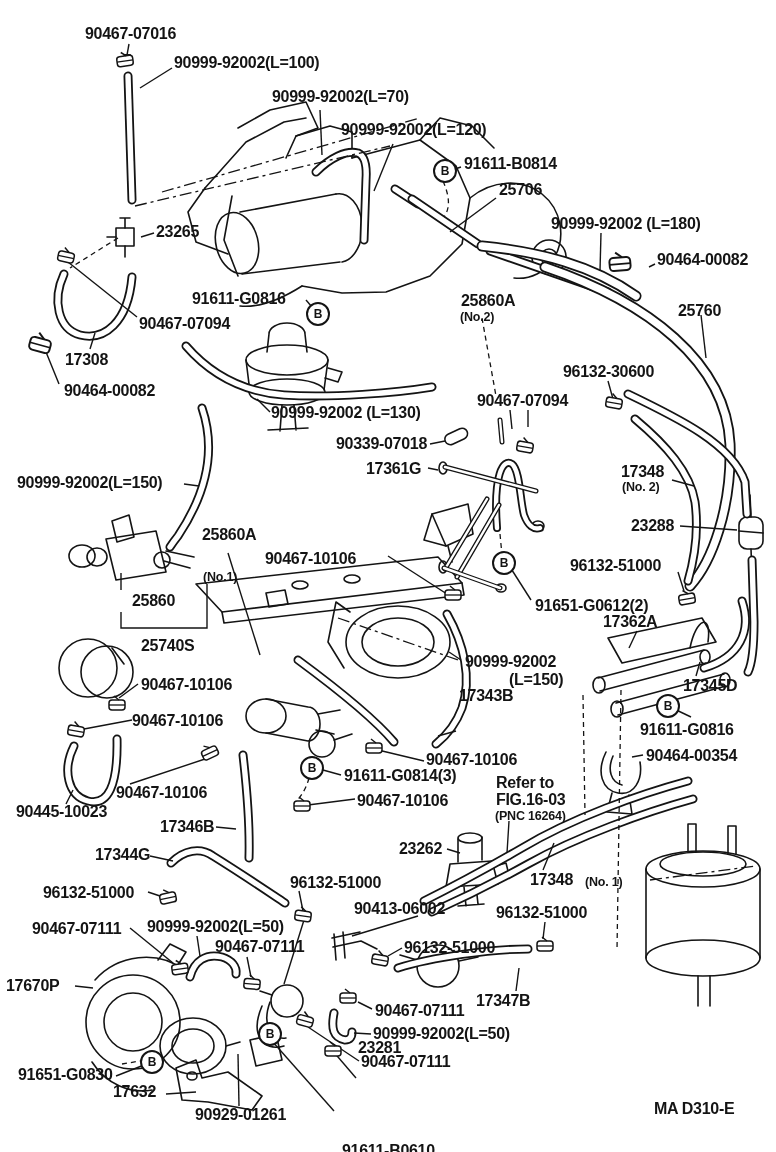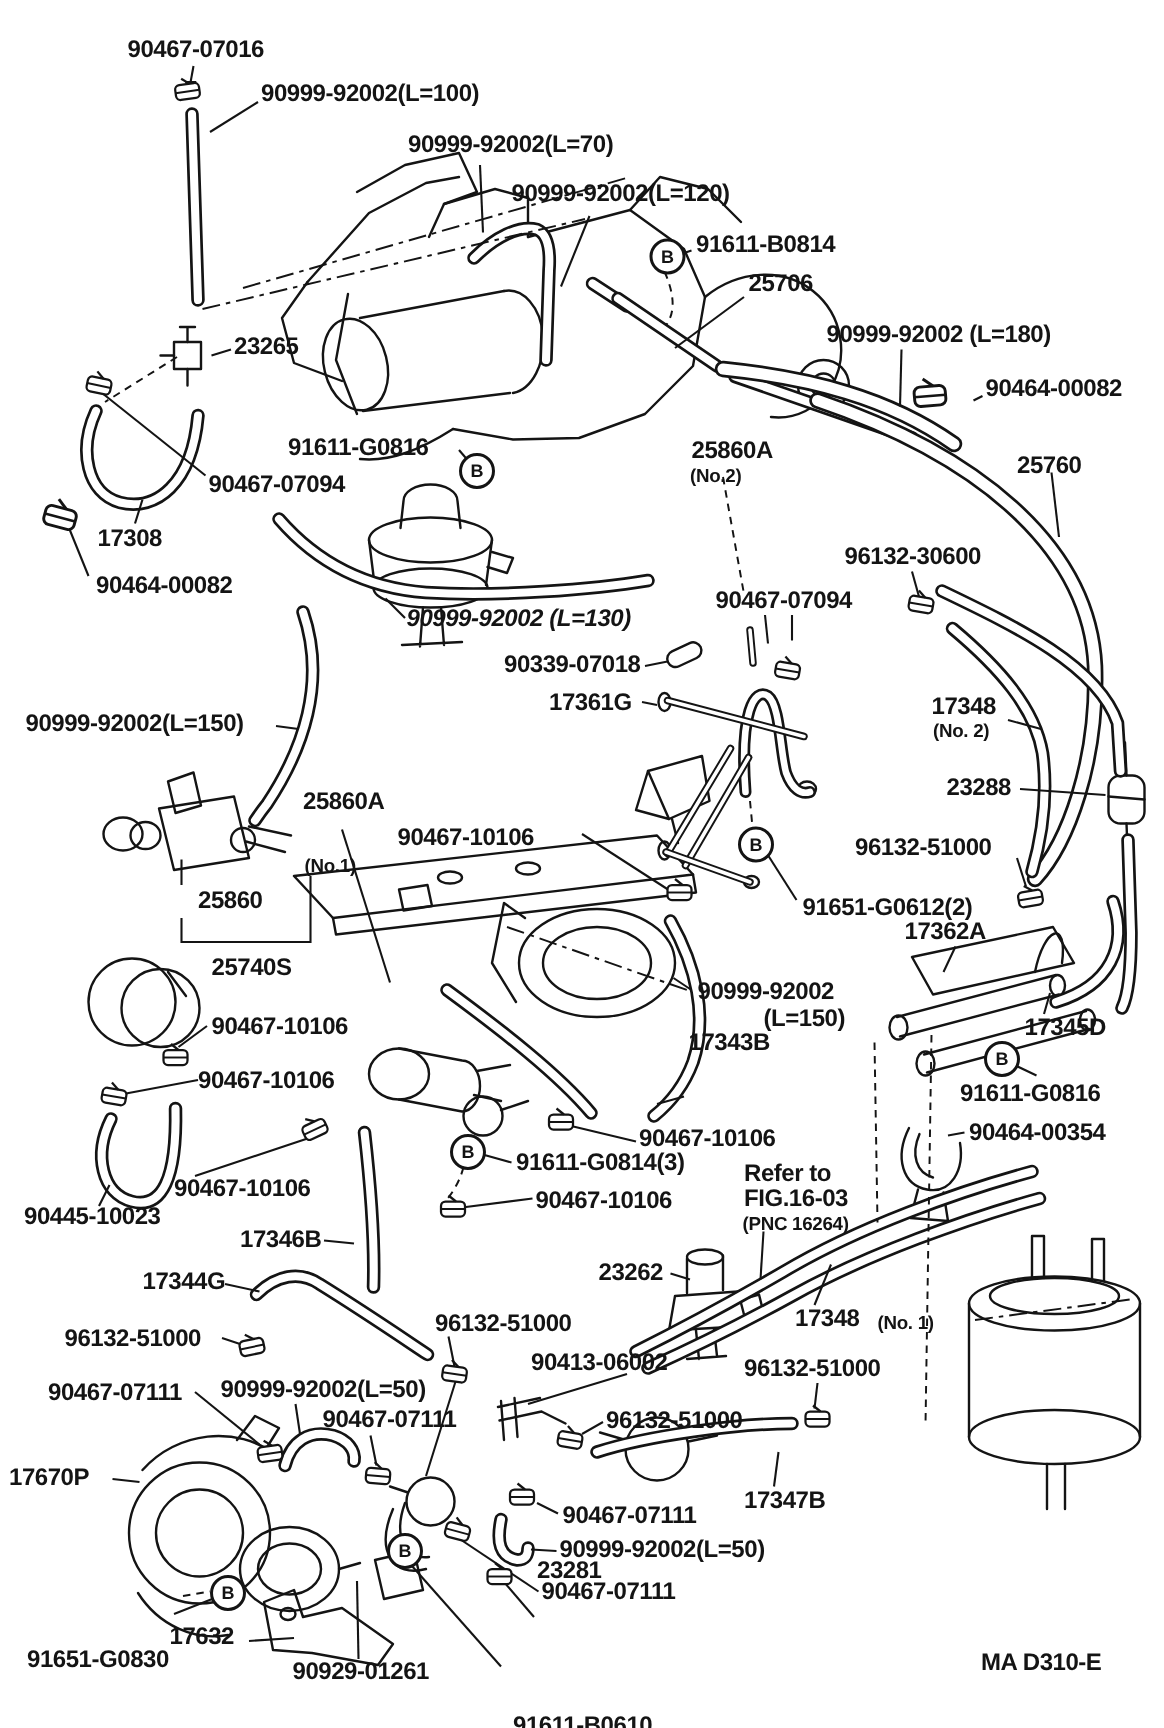--- a/index.html
+++ b/index.html
@@ -333,21 +333,21 @@
       <div class="label" style="left: 551px; top: 216px;">90999-92002 (L=180)</div>
       <div class="label" style="left: 657px; top: 252px;">90464-00082</div>
       <div class="label" style="left: 156px; top: 224px;">23265</div>
       <div class="label" style="left: 192px; top: 291px;">91611-G0816</div>
       <div class="label" style="left: 461px; top: 293px;">25860A</div>
       <div class="label sm" style="left: 460px; top: 311px;">(No.2)</div>
       <div class="label" style="left: 678px; top: 303px;">25760</div>
       <div class="label" style="left: 139px; top: 316px;">90467-07094</div>
       <div class="label" style="left: 65px; top: 352px;">17308</div>
       <div class="label" style="left: 64px; top: 383px;">90464-00082</div>
-      <div class="label" style="left: 271px; top: 405px; font-style: italic;">90999-92002 (L=130)</div>
+      <div class="label" style="left: 271px; top: 405px;">90999-92002 (L=130)</div>
       <div class="label" style="left: 563px; top: 364px;">96132-30600</div>
       <div class="label" style="left: 477px; top: 393px;">90467-07094</div>
       <div class="label" style="left: 336px; top: 436px;">90339-07018</div>
       <div class="label" style="left: 366px; top: 461px;">17361G</div>
       <div class="label" style="left: 621px; top: 464px;">17348</div>
       <div class="label sm" style="left: 622px; top: 481px;">(No. 2)</div>
       <div class="label" style="left: 17px; top: 475px;">90999-92002(L=150)</div>
       <div class="label" style="left: 631px; top: 518px;">23288</div>
       <div class="label" style="left: 202px; top: 527px;">25860A</div>
       <div class="label sm" style="left: 203px; top: 545px; margin-top: 26px;">(No.1)</div>
@@ -380,25 +380,25 @@
       <div class="label sm" style="left: 585px; top: 876px;">(No. 1)</div>
       <div class="label" style="left: 43px; top: 885px;">96132-51000</div>
       <div class="label" style="left: 290px; top: 875px;">96132-51000</div>
       <div class="label" style="left: 354px; top: 901px;">90413-06002</div>
       <div class="label" style="left: 496px; top: 905px;">96132-51000</div>
       <div class="label" style="left: 32px; top: 921px;">90467-07111</div>
       <div class="label" style="left: 147px; top: 919px;">90999-92002(L=50)</div>
       <div class="label" style="left: 404px; top: 940px;">96132-51000</div>
       <div class="label" style="left: 215px; top: 939px;">90467-07111</div>
       <div class="label" style="left: 6px; top: 978px;">17670P</div>
-      <div class="label" style="left: 496px; top: 993px;">17347B</div>
+      <div class="label" style="left: 476px; top: 993px;">17347B</div>
       <div class="label" style="left: 375px; top: 1003px;">90467-07111</div>
       <div class="label" style="left: 373px; top: 1026px;">90999-92002(L=50)</div>
       <div class="label" style="left: 361px; top: 1054px;">90467-07111</div>
-      <div class="label" style="left: 18px; top: 1067px; margin-top: 32px;">91651-G0830</div>
+      <div class="label" style="left: 18px; top: 1067px;">91651-G0830</div>
       <div class="label" style="left: 358px; top: 1040px; text-align: right;">23281</div>
       <div class="label" style="left: 113px; top: 1084px;">17632</div>
       <div class="label" style="left: 342px; top: 1100px; margin-top: 43px;">91611-B0610</div>
       <div class="label" style="left: 195px; top: 1107px;">90929-01261</div>
       <div class="label" style="left: 654px; top: 1101px;">MA D310-E</div>
       <div class="bmark" style="left: 443px; top: 169px;">B</div>
       <div class="bmark" style="left: 316px; top: 312px;">B</div>
       <div class="bmark" style="left: 502px; top: 561px;">B</div>
       <div class="bmark" style="left: 666px; top: 704px;">B</div>
       <div class="bmark" style="left: 310px; top: 766px;">B</div>

